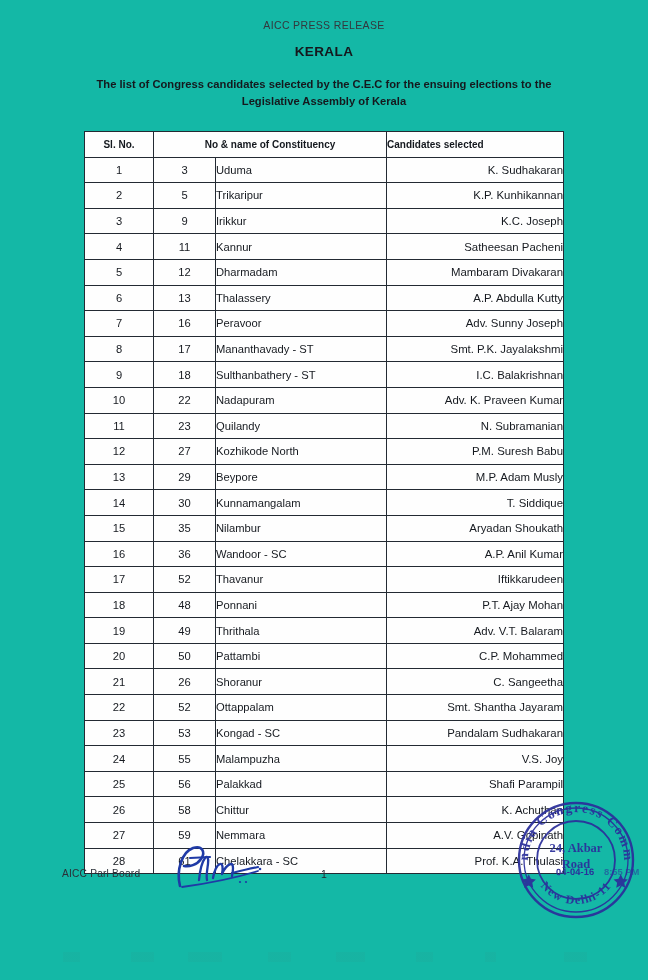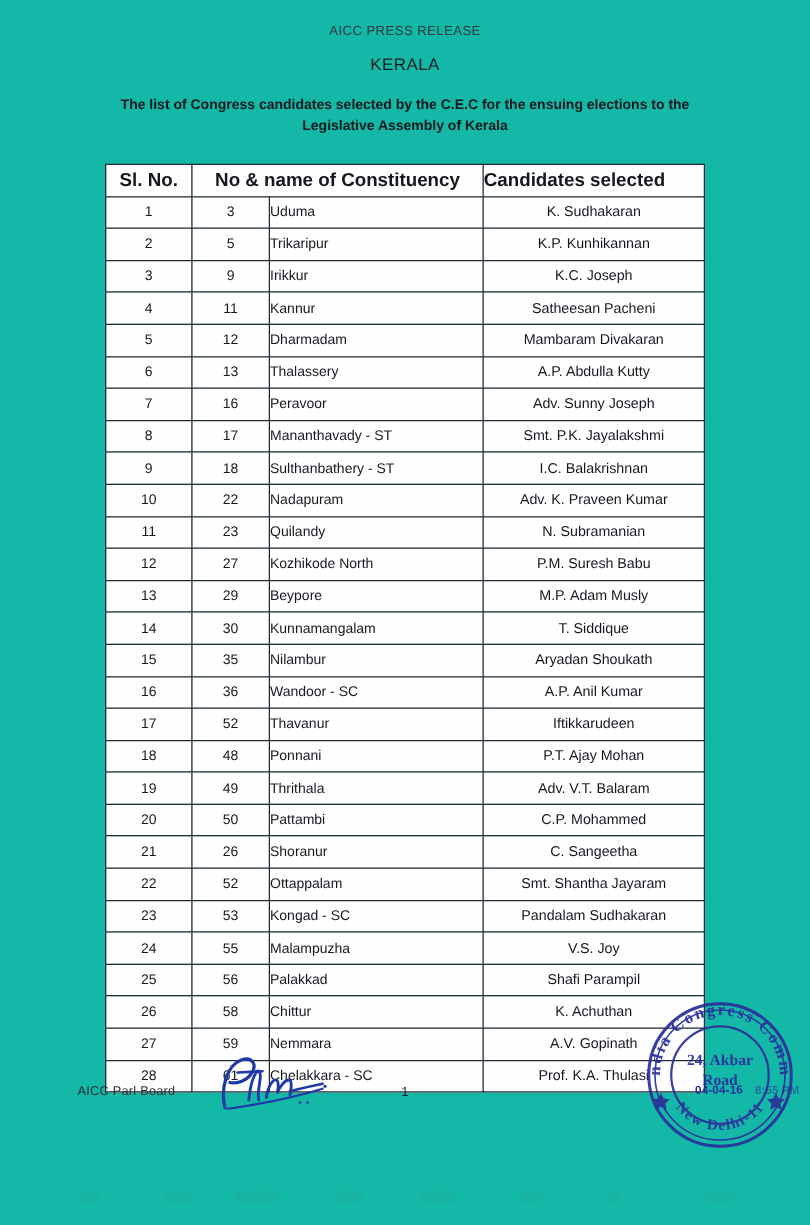--- a/index.html
+++ b/index.html
@@ -35,21 +35,21 @@
   .hdr-title {
     margin-top: 13px;
     font-size: 13.5px;
     font-weight: bold;
     letter-spacing: 0.2px;
     color: #15181d;
   }
   .hdr-state {
     margin-top: 13px;
     font-size: 13.5px;
-    font-weight: normal;
+    font-weight: bold;
     letter-spacing: 0.4px;
     color: #15181d;
   }
   .hdr-sub {
     margin: 17px auto 0 auto;
     width: 500px;
     font-size: 11.2px;
     font-weight: bold;
     line-height: 1.52;
     color: #15181d;
@@ -68,21 +68,21 @@
     table-layout: fixed;
   }
   table.list td, table.list th {
     border: 1px solid #232a33;
     padding: 0;
     height: 24.6px;
     vertical-align: middle;
     background: #fefefe;
   }
   th.h-sl, th.h-con, th.h-cand {
-    font-size: 15px;
+    font-size: 10px;
     font-weight: bold;
     color: #14181e;
     height: 21px;
   }
   th.h-sl { text-align: center; }
   th.h-con { text-align: center; }
   th.h-cand { text-align: left; padding-left: 6px; }
 
   td.c-sl {
     text-align: center;
@@ -94,21 +94,21 @@
     font-size: 11.2px;
     color: #15191f;
   }
   td.c-name {
     text-align: left;
     padding-left: 7px;
     font-size: 11.2px;
     color: #15191f;
   }
   td.c-cand {
-    text-align: center;
+    text-align: right;
     padding-left: 6px;
     font-size: 11.4px;
     color: #15191f;
   }
 
   
   col.w-sl   { width: 69px; }
   col.w-num  { width: 62px; }
   col.w-name { width: 171px; }
   col.w-cand { width: 177px; }

